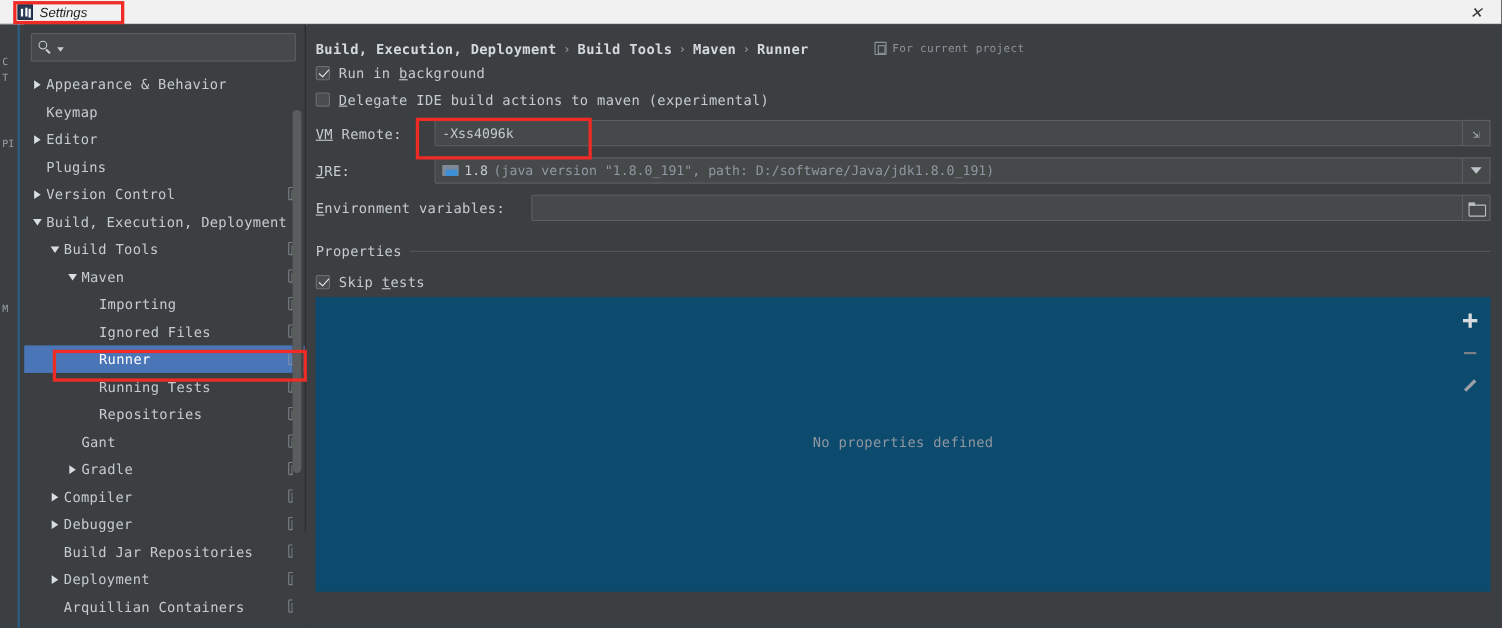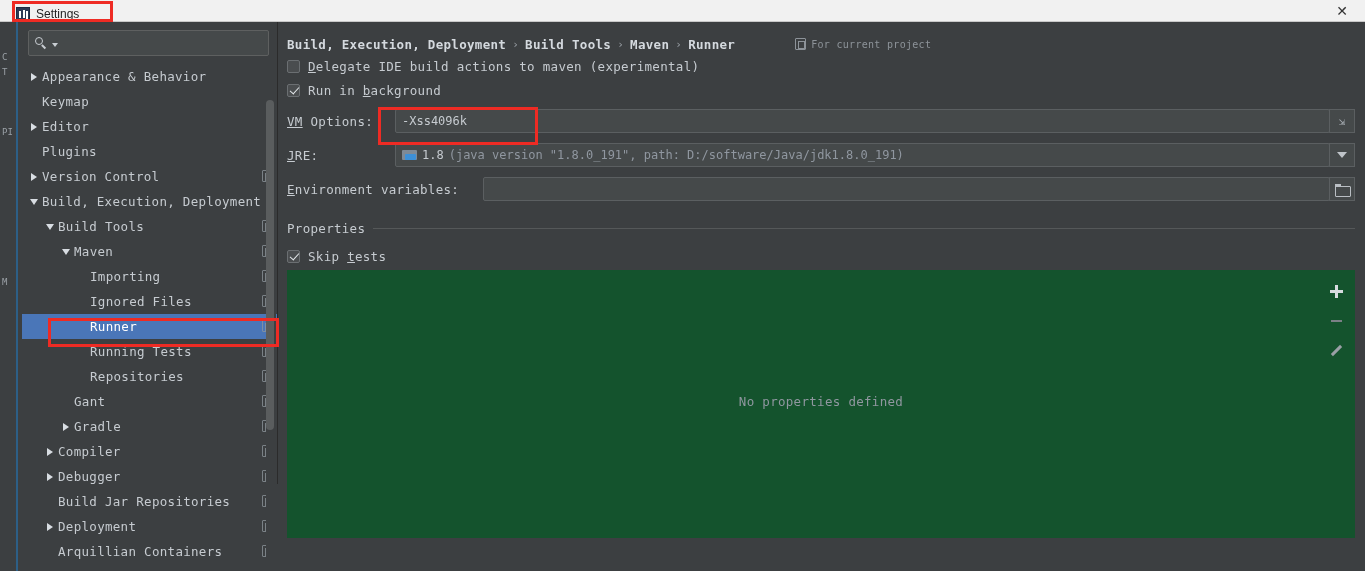--- a/index.html
+++ b/index.html
@@ -26,21 +26,21 @@
   .bg-strip .bg-accent {
     position: absolute; left: 16px; top: 0; width: 2px; height: 549px;
     background: #2d5f86;
   }
 
   
   .titlebar {
     position: absolute; left: 0; top: 0; width: 1365px; height: 22px;
     background: #f1f1f1;
     border-bottom: 1px solid #c8c8c8;
-    display: flex; align-items: flex-end;
+    display: flex; align-items: center; font-style: italic;
   }
   .titlebar-icon {
     width: 14px; height: 14px; margin-left: 16px; margin-right: 6px;
     background: #2b3a55;
     border: 1px solid #1d2b42;
     position: relative; flex: none;
   }
   .titlebar-icon::before {
     content: ""; position: absolute; left: 2px; top: 3px;
     width: 2px; height: 7px; background: #ffffff;
@@ -234,21 +234,21 @@
     display: flex; align-items: center; margin-top: 14px; height: 20px;
   }
   .section-title {
     font-size: 12.5px; color: #c6cbd0; letter-spacing: 0.3px;
     padding-right: 8px;
   }
   .section-line { flex: 1; height: 1px; background: #555859; }
 
   .props-area {
     position: relative; margin-top: 2px;
-    height: 268px; background: #14532d;
+    height: 268px; background: #0c4a6e;
   }
   .props-empty {
     position: absolute; left: 0; right: 0; top: 124px;
     text-align: center; font-size: 12.5px; color: #9097a0;
     letter-spacing: 0.3px;
   }
   .props-toolbar {
     position: absolute; right: 6px; top: 6px;
     display: flex; flex-direction: column; align-items: center;
   }
@@ -446,31 +446,31 @@
       <span class="crumb">Maven</span>
       <span class="crumb-sep">›</span>
       <span class="crumb">Runner</span>
       <span class="scope-badge">
         <span class="badge-icon"></span>
         <span>For current project</span>
       </span>
     </div>
 
     <div class="check-row">
+      <span class="checkbox checked"></span>
+      <span><span>Run in </span><span class="mnem">b</span><span>ackground</span></span>
+    </div>
+
+    <div class="check-row">
       <span class="checkbox"></span>
       <span><span class="mnem">D</span><span>elegate IDE build actions to maven (experimental)</span></span>
     </div>
 
-    <div class="check-row">
-      <span class="checkbox checked"></span>
-      <span><span>Run in </span><span class="mnem">b</span><span>ackground</span></span>
-    </div>
-
     <div class="field-row">
-      <span class="field-label"><span class="mnem">VM</span><span> Options:</span></span>
+      <span class="field-label"><span class="mnem">VM</span><span> Remote:</span></span>
       <span class="field-input">-Xss4096k</span>
       <span class="field-btn">
           <span class="expand-glyph">⇲</span>
         </span>
     </div>
 
     <div class="field-row">
       <span class="field-label"><span class="mnem">J</span><span>RE:</span></span>
       <span class="field-input">
         <span class="jdk-icon"></span>

